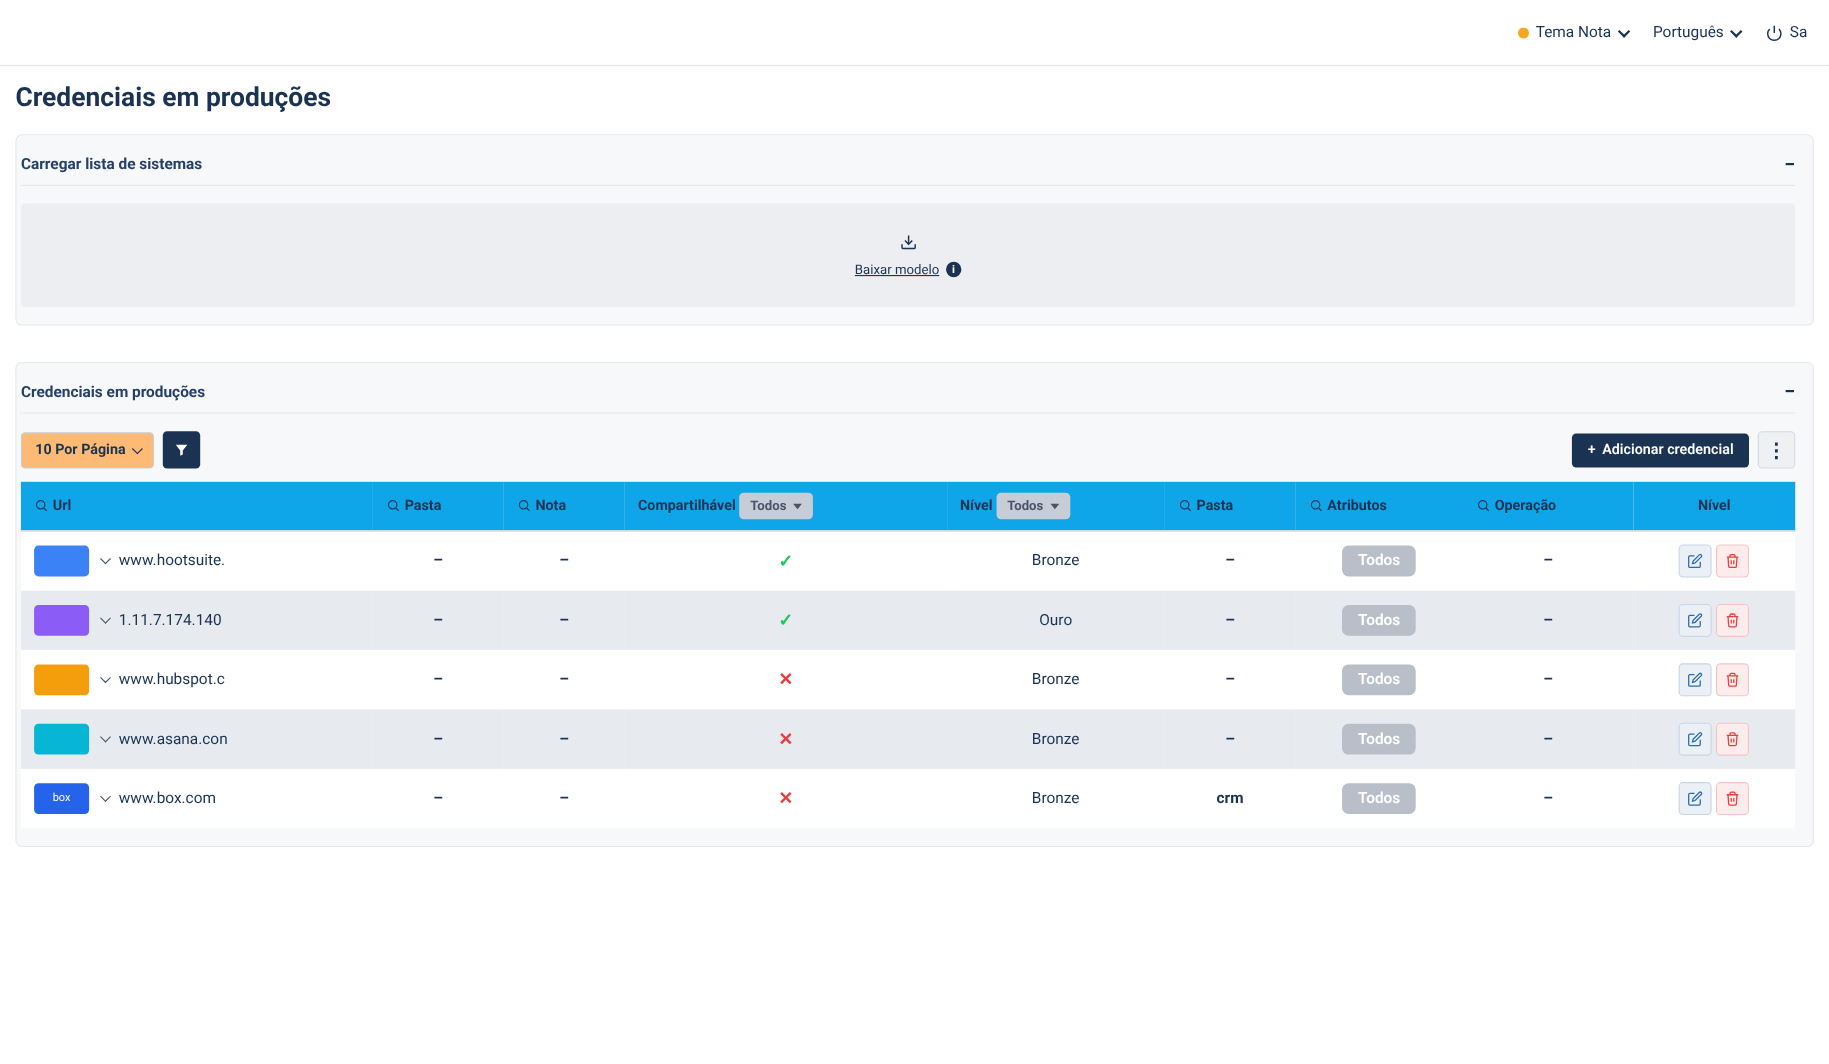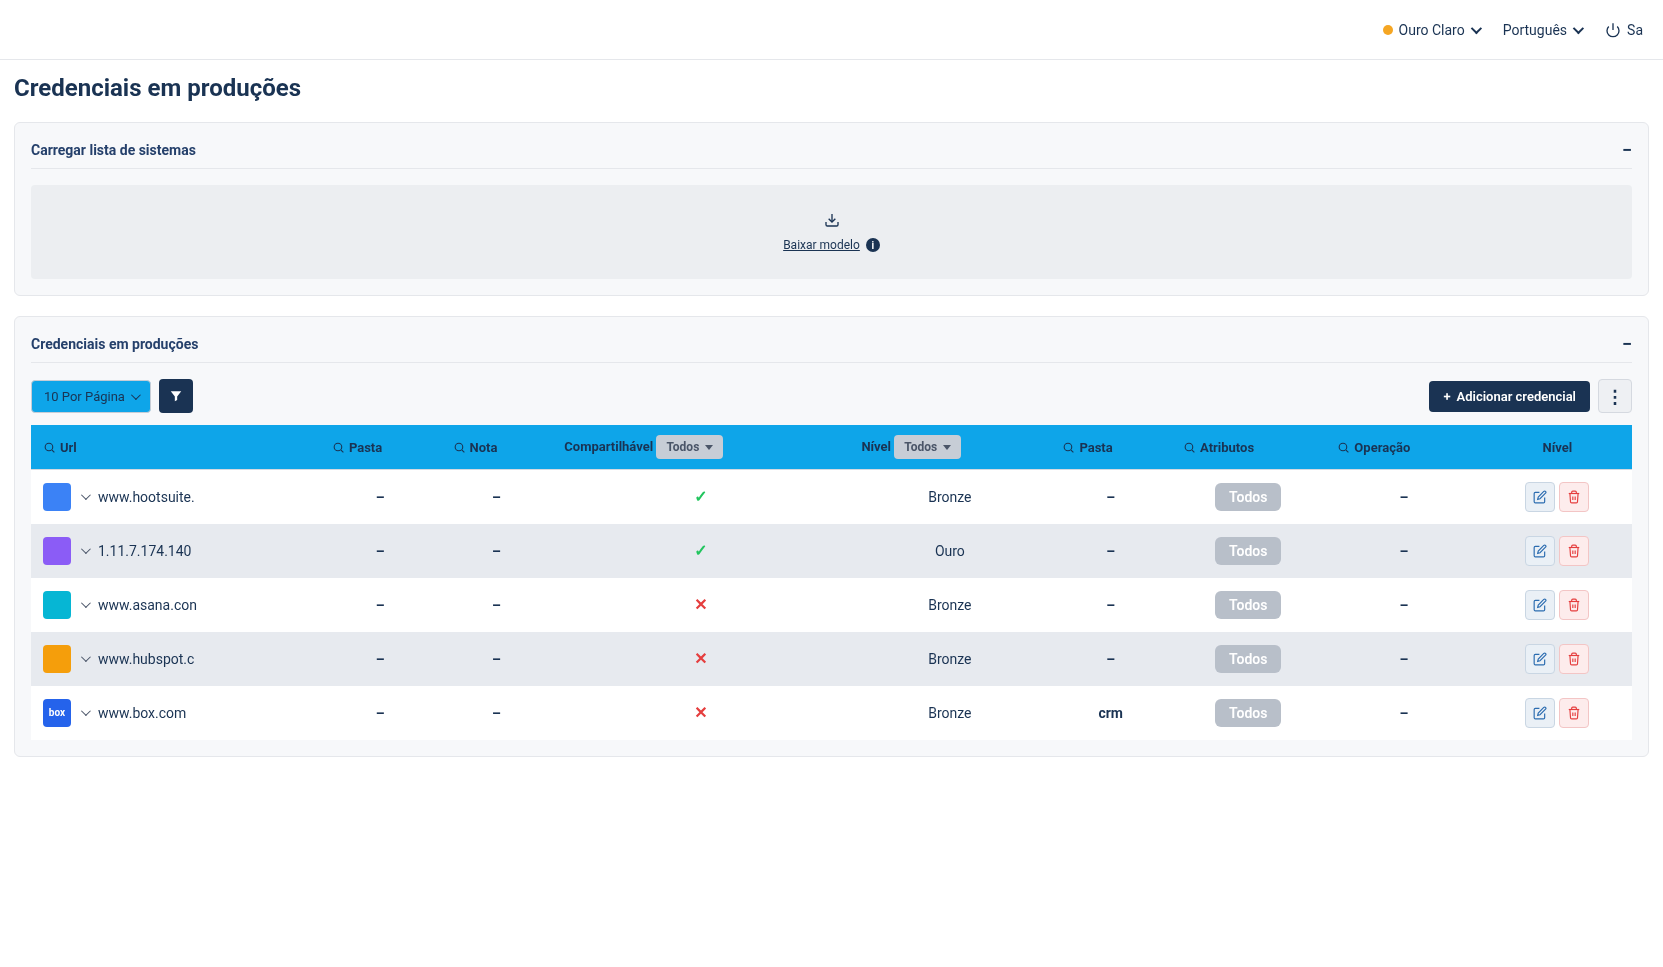--- a/index.html
+++ b/index.html
@@ -7,73 +7,73 @@
 
 .topbar { height: 60px; border-bottom: 1px solid #e5e7eb; display: flex; justify-content: flex-end; align-items: center; padding: 0 20px; gap: 24px; }
 .topbar-item { display: flex; align-items: center; gap: 6px; color: #1a3353; cursor: pointer; font-size: 14px; }
 .theme-dot { width: 10px; height: 10px; border-radius: 50%; background: #f5a623; }
 .chevron-down { display: inline-block; width: 8px; height: 8px; border-right: 2px solid #1a3353; border-bottom: 2px solid #1a3353; transform: rotate(45deg) translateY(-2px); }
 .power-icon svg { width: 16px; height: 16px; }
 
 .page { padding: 14px 14px 40px 14px; }
 .page-title { font-size: 24px; font-weight: 700; color: #1a3353; margin-bottom: 20px; }
 
-.panel { background: #f7f8fa; border: 1px solid #e5e7eb; border-radius: 6px; margin-bottom: 20px; padding: 0 16px 16px 16px; }
+.panel { background: #f7f8fa; border: 1px solid #e5e7eb; border-radius: 6px; margin-bottom: 33px; padding: 0 16px 16px 4px; }
 .panel-header { display: flex; justify-content: space-between; align-items: center; padding: 16px 0 8px 0; border-bottom: 1px solid #e5e7eb; margin-bottom: 16px; }
 .panel-title { font-size: 14px; font-weight: 700; color: #25406b; }
 .collapse-icon { font-size: 18px; color: #1a3353; cursor: pointer; font-weight: 700; }
 
 .upload-row { display: flex; gap: 24px; }
 .upload-box { flex: 1; background: #eceef1; border-radius: 4px; height: 94px; display: flex; flex-direction: column; align-items: center; justify-content: center; gap: 10px; }
 .upload-box svg { width: 16px; height: 16px; color: #1a3353; }
 .upload-label { font-size: 12px; color: #1a3353; text-decoration: underline; display: flex; align-items: center; gap: 6px; }
 .info-badge { width: 14px; height: 14px; border-radius: 50%; background: #1a3353; color: #fff; display: inline-flex; align-items: center; justify-content: center; font-size: 10px; font-weight: 700; }
 
 .toolbar { display: flex; justify-content: space-between; align-items: center; margin-bottom: 12px; }
 .toolbar-left { display: flex; gap: 8px; align-items: center; }
 .toolbar-right { display: flex; gap: 8px; align-items: center; }
-.btn-outline { border: 1px solid #c7cdd6; background: #0ea5e9; border-radius: 4px; padding: 8px 12px; font-size: 13px; font-weight: 400; color: #1a3353; display: flex; align-items: center; gap: 6px; cursor: pointer; }
+.btn-outline { border: 1px solid #c7cdd6; background: #fdba74; border-radius: 4px; padding: 8px 12px; font-size: 13px; font-weight: 700; color: #1a3353; display: flex; align-items: center; gap: 6px; cursor: pointer; }
 .chev-small { width: 7px; height: 7px; border-right: 1.5px solid #1a3353; border-bottom: 1.5px solid #1a3353; transform: rotate(45deg) translateY(-2px); display: inline-block; }
 .btn-filter { background: #1a3353; border-radius: 4px; width: 34px; height: 34px; display: flex; align-items: center; justify-content: center; cursor: pointer; }
 .btn-filter svg { width: 14px; height: 14px; color: #fff; }
 .btn-primary { background: #1a3353; color: #fff; border-radius: 4px; padding: 8px 14px; font-size: 13px; font-weight: 600; display: flex; align-items: center; gap: 6px; cursor: pointer; }
 .btn-icon-outline { background: #eef0f3; border: 1px solid #d5d9e0; border-radius: 4px; width: 34px; height: 34px; display: flex; align-items: center; justify-content: center; color: #1a3353; cursor: pointer; font-weight: 700; font-size: 18px; }
 
 .table { width: 100%; border-collapse: collapse; }
 .table thead th { background: #0ea5e9; text-align: left; font-size: 13px; font-weight: 700; color: #1a3353; padding: 10px 12px; border-bottom: 1px solid #d5d9e0; }
 .table thead th .search-ico { display: inline-flex; width: 13px; height: 13px; margin-right: 4px; vertical-align: -2px; }
 .table thead th .search-ico svg { width: 13px; height: 13px; }
 .table tbody tr { height: 54px; }
 .table tbody tr:nth-child(even) { background: #e7eaef; }
 .table tbody tr:nth-child(odd) { background: #fff; }
 .table td { padding: 8px 12px; color: #1a3353; font-size: 14px; text-align: center; }
 .table td.cell-url { text-align: left; }
 .url-cell { display: flex; align-items: center; gap: 10px; }
-.app-icon { width: 28px; height: 28px; border-radius: 4px; display: flex; align-items: center; justify-content: center; color: #fff; font-size: 10px; font-weight: 700; flex-shrink: 0; }
+.app-icon { width: 50px; height: 28px; border-radius: 4px; display: flex; align-items: center; justify-content: center; color: #fff; font-size: 10px; font-weight: 400; flex-shrink: 0; }
 .chev-small-dark { width: 7px; height: 7px; border-right: 1.5px solid #4a5568; border-bottom: 1.5px solid #4a5568; transform: rotate(45deg) translateY(-2px); display: inline-block; }
 
 .dropdown-pill { background: #c7cdd6; border-radius: 4px; padding: 5px 10px; font-size: 12px; color: #4a5568; display: inline-flex; align-items: center; gap: 6px; cursor: pointer; }
 .triangle-down { width: 0; height: 0; border-left: 4px solid transparent; border-right: 4px solid transparent; border-top: 5px solid #4a5568; }
 .badge-grey { background: #b8bfc9; color: #fff; padding: 6px 14px; border-radius: 6px; font-size: 14px; font-weight: 600; display: inline-block; }
 .action-btn { width: 30px; height: 30px; border-radius: 4px; display: inline-flex; align-items: center; justify-content: center; margin: 0 2px; cursor: pointer; }
 .action-edit { background: #eaf0f6; border: 1px solid #c9d6e3; color: #2b6cb0; }
 .action-delete { background: #fdecec; border: 1px solid #f3c5c5; color: #e53e3e; }
 .action-btn svg { width: 14px; height: 14px; }
 .check-green { color: #22c55e; font-weight: 700; font-size: 16px; }
 .x-red { color: #e53e3e; font-weight: 700; font-size: 16px; }
 .dash { color: #1a3353; font-weight: 700; }
 .th-actions { text-align: center !important; }
 </style>
 </head>
 <body>
 
 <div class="topbar">
   <div class="topbar-item">
     <span class="theme-dot"></span>
-    <span>Ouro Claro</span>
+    <span>Tema Nota</span>
     <span class="chevron-down"></span>
   </div>
   <div class="topbar-item">
     <span>Português</span>
     <span class="chevron-down"></span>
   </div>
   <div class="topbar-item power-icon">
     <svg viewBox="0 0 24 24" fill="none" stroke="#1a3353" stroke-width="2">
         <path d="M18.36 6.64a9 9 0 1 1-12.73 0"></path>
         <line x1="12" y1="2" x2="12" y2="12"></line>
@@ -239,23 +239,23 @@
                   <polyline points="3 6 5 6 21 6"></polyline>
                   <path d="M19 6l-1 14a2 2 0 0 1-2 2H8a2 2 0 0 1-2-2L5 6"></path>
                   <path d="M10 11v6M14 11v6"></path>
                   <path d="M8 6V4a2 2 0 0 1 2-2h4a2 2 0 0 1 2 2v2"></path>
                 </svg>
               </span></td>
           </tr>
           <tr>
             <td class="cell-url">
               <div class="url-cell">
-                <span class="app-icon" style="background:#06b6d4"></span>
-                <span class="chev-small-dark"></span>
-                <span>www.asana.con</span>
+                <span class="app-icon" style="background:#f59e0b"></span>
+                <span class="chev-small-dark"></span>
+                <span>www.hubspot.c</span>
               </div>
             </td>
             <td><span class="dash">–</span></td>
             <td><span class="dash">–</span></td>
             <td><span class="x-red">✕</span></td>
             <td>Bronze</td>
             <td><span class="dash">–</span></td>
             <td><span class="badge-grey">Todos</span></td>
             <td><span class="dash">–</span></td>
             <td><span class="action-btn action-edit">
@@ -268,23 +268,23 @@
                   <polyline points="3 6 5 6 21 6"></polyline>
                   <path d="M19 6l-1 14a2 2 0 0 1-2 2H8a2 2 0 0 1-2-2L5 6"></path>
                   <path d="M10 11v6M14 11v6"></path>
                   <path d="M8 6V4a2 2 0 0 1 2-2h4a2 2 0 0 1 2 2v2"></path>
                 </svg>
               </span></td>
           </tr>
           <tr>
             <td class="cell-url">
               <div class="url-cell">
-                <span class="app-icon" style="background:#f59e0b"></span>
-                <span class="chev-small-dark"></span>
-                <span>www.hubspot.c</span>
+                <span class="app-icon" style="background:#06b6d4"></span>
+                <span class="chev-small-dark"></span>
+                <span>www.asana.con</span>
               </div>
             </td>
             <td><span class="dash">–</span></td>
             <td><span class="dash">–</span></td>
             <td><span class="x-red">✕</span></td>
             <td>Bronze</td>
             <td><span class="dash">–</span></td>
             <td><span class="badge-grey">Todos</span></td>
             <td><span class="dash">–</span></td>
             <td><span class="action-btn action-edit">

